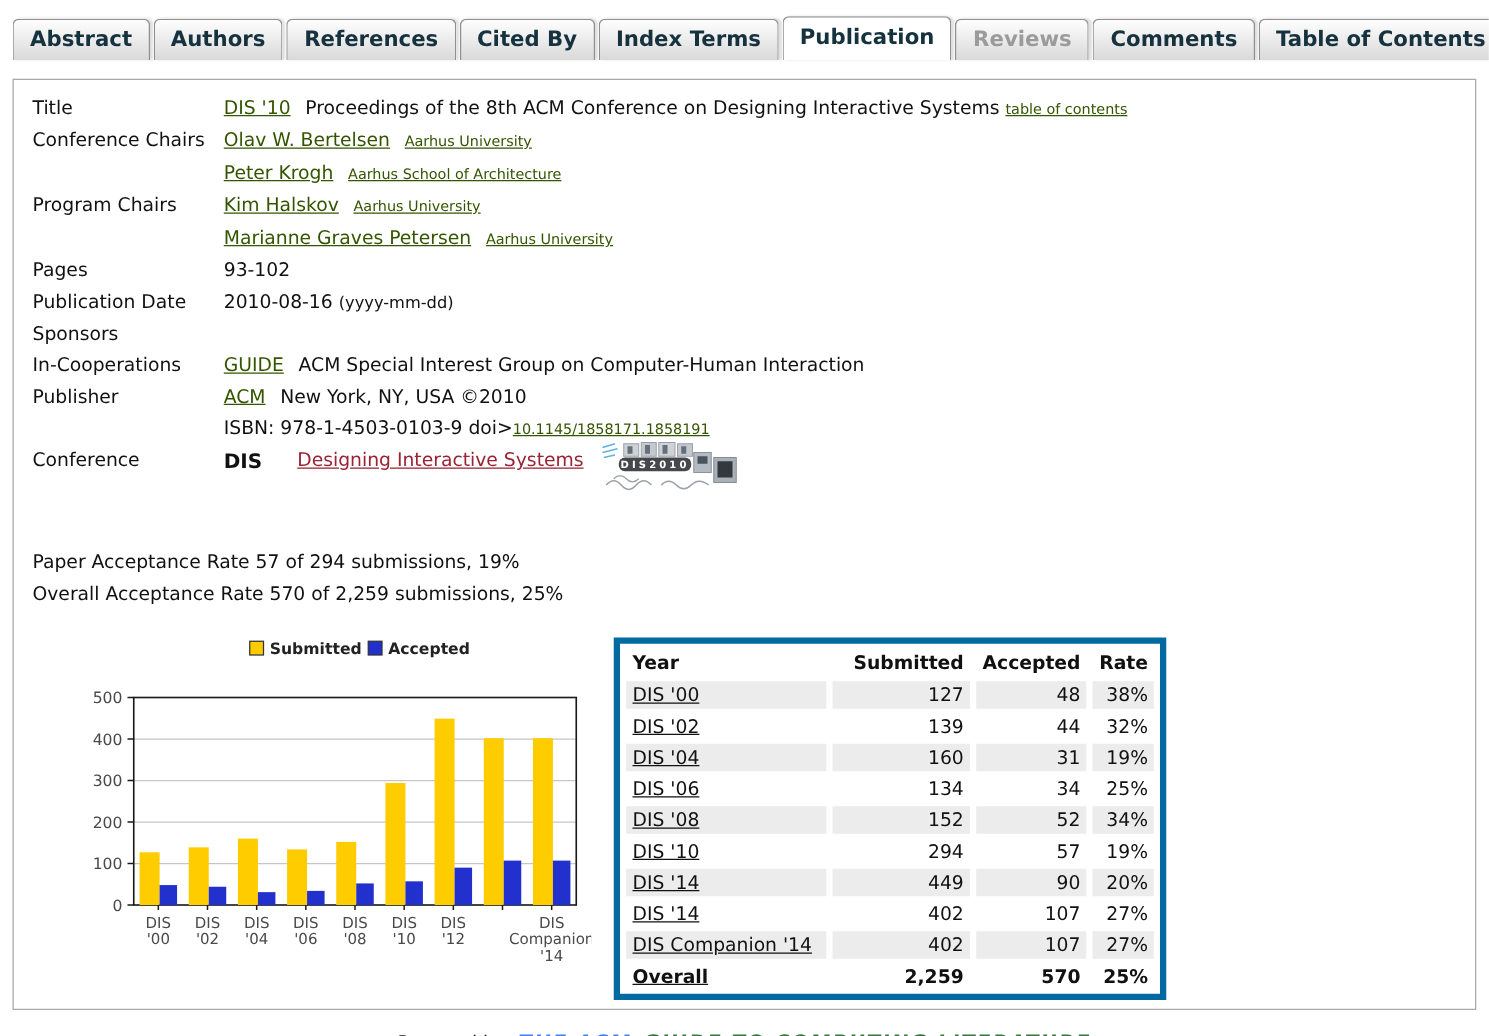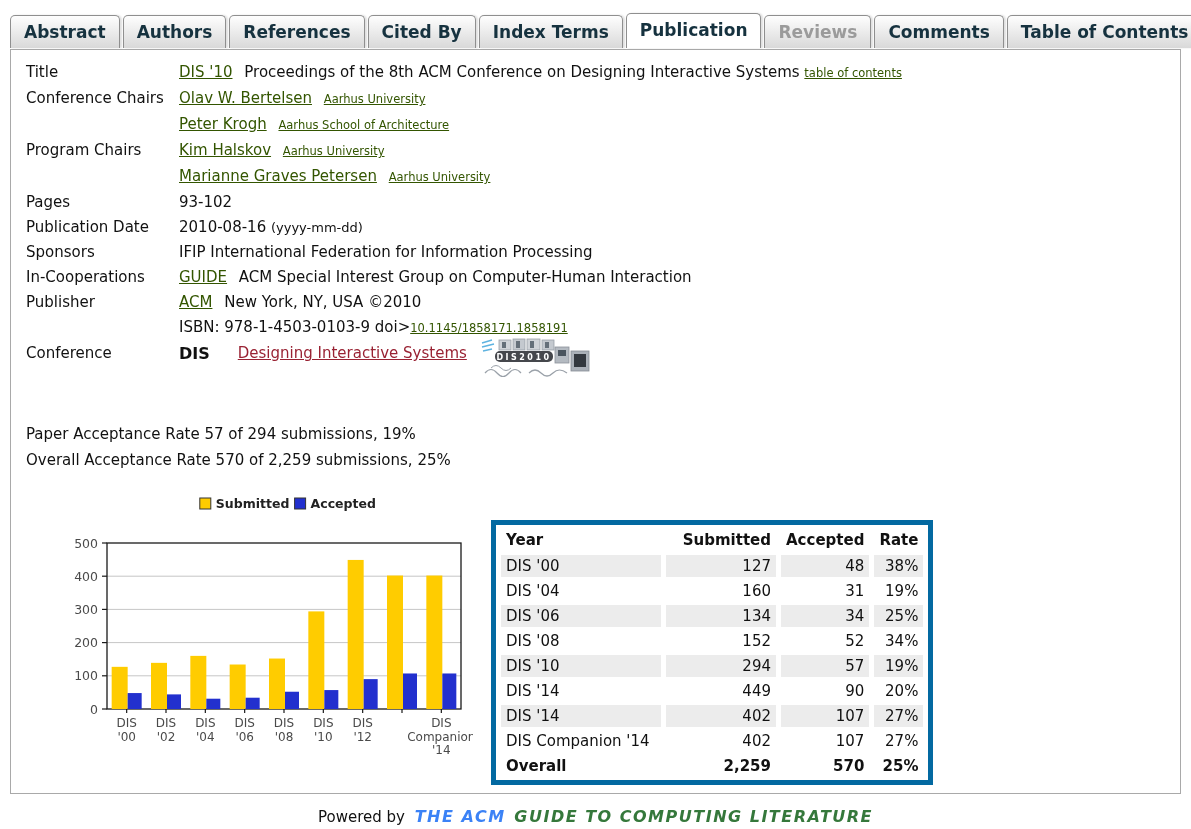--- a/index.html
+++ b/index.html
@@ -12,21 +12,21 @@
   .tab{
     border:1px solid #8f8f8f;border-bottom:none;border-radius:5px 5px 0 0;
     background:linear-gradient(#fefefe,#d9d9d9);
     padding:6px 13px;font-size:17px;font-weight:bold;color:#16323f;
     box-shadow:2px 0 2px rgba(0,0,0,.13);margin-bottom:-1px;cursor:pointer;white-space:nowrap;
   }
   .tab.active{background:#ffffff;padding-bottom:8px;}
   .tab.disabled{color:#9b9b9b;cursor:default;}
   
   .content{
-    position:relative;margin:2px 10px;border:1px solid #a9a9a9;background:#fff;
+    position:relative;margin:16px 10px;border:1px solid #a9a9a9;background:#fff;
     height:745px;box-sizing:border-box;padding:10px 0 0 15px;
   }
   .detail-row{display:flex;font-size:15px;line-height:25px;}
   .detail-label{width:153px;flex-shrink:0;}
   .detail-value{flex:1;}
   a{cursor:pointer;}
   a.green{color:#335500;text-decoration:underline;}
   a.small{font-size:11.5px;}
   a.maroon{color:#992233;text-decoration:underline;}
   .small-note{font-size:13px;}
@@ -36,21 +36,21 @@
   .conf-logo{margin-top:-4px;}
   
   .acceptance{margin-top:42px;line-height:26px;font-size:15px;}
   
   .charts-row{display:flex;margin:8px 0 0 35px;gap:18px;align-items:flex-end;}
   .chart-box svg text{font-family:"DejaVu Sans",sans-serif;}
   table.rates{border:5px solid #0369a1;border-collapse:separate;border-spacing:5px 3px;font-size:15px;background:#fff;}
   .rates th{font-weight:bold;text-align:right;padding:3px 5px;white-space:nowrap;}
   .rates th.c0{text-align:left;}
   .rates td{padding:2px 5px;text-align:right;white-space:nowrap;}
-  .rates td.c0{text-align:left;min-width:150px;}
+  .rates td.c0{text-align:left;min-width:150px;text-decoration:underline;}
   .rates td.c1{min-width:100px;}
   .rates td.c2{min-width:62px;}
   .rates tbody tr:nth-child(odd) td{background:#ececec;}
   .rates tbody tr.overall td{font-weight:bold;background:#fff;}
   
   footer{margin-top:13px;text-align:center;font-size:15px;white-space:nowrap;}
   .brand{font-style:italic;font-weight:bold;letter-spacing:1.5px;font-size:16px;}
   .brand.acm{color:#3b82f6;margin-left:5px;}
   .brand.guide{color:#35783b;margin-left:4px;}
 </style>
@@ -116,21 +116,20 @@
   <div class="detail-row">
     <div class="detail-label">Publication Date</div>
     <div class="detail-value">
       <span>2010-08-16</span>
       <span class="small-note">(yyyy-mm-dd)</span>
     </div>
   </div>
 
   <div class="detail-row">
     <div class="detail-label">Sponsors</div>
-    <div class="detail-value">IFIP International Federation for Information Processing</div>
   </div>
 
   <div class="detail-row">
     <div class="detail-label">In-Cooperations</div>
     <div class="detail-value">
       <a class="green name-link">GUIDE</a>
       <span>ACM Special Interest Group on Computer-Human Interaction</span>
     </div>
   </div>
 
@@ -260,20 +259,26 @@
           </tr>
         </thead>
         <tbody>
           <tr>
             <td class="c0">DIS '00</td>
             <td class="c1">127</td>
             <td class="c2">48</td>
             <td class="c3">38%</td>
           </tr>
           <tr>
+            <td class="c0">DIS '02</td>
+            <td class="c1">139</td>
+            <td class="c2">44</td>
+            <td class="c3">32%</td>
+          </tr>
+          <tr>
             <td class="c0">DIS '04</td>
             <td class="c1">160</td>
             <td class="c2">31</td>
             <td class="c3">19%</td>
           </tr>
           <tr>
             <td class="c0">DIS '06</td>
             <td class="c1">134</td>
             <td class="c2">34</td>
             <td class="c3">25%</td>

